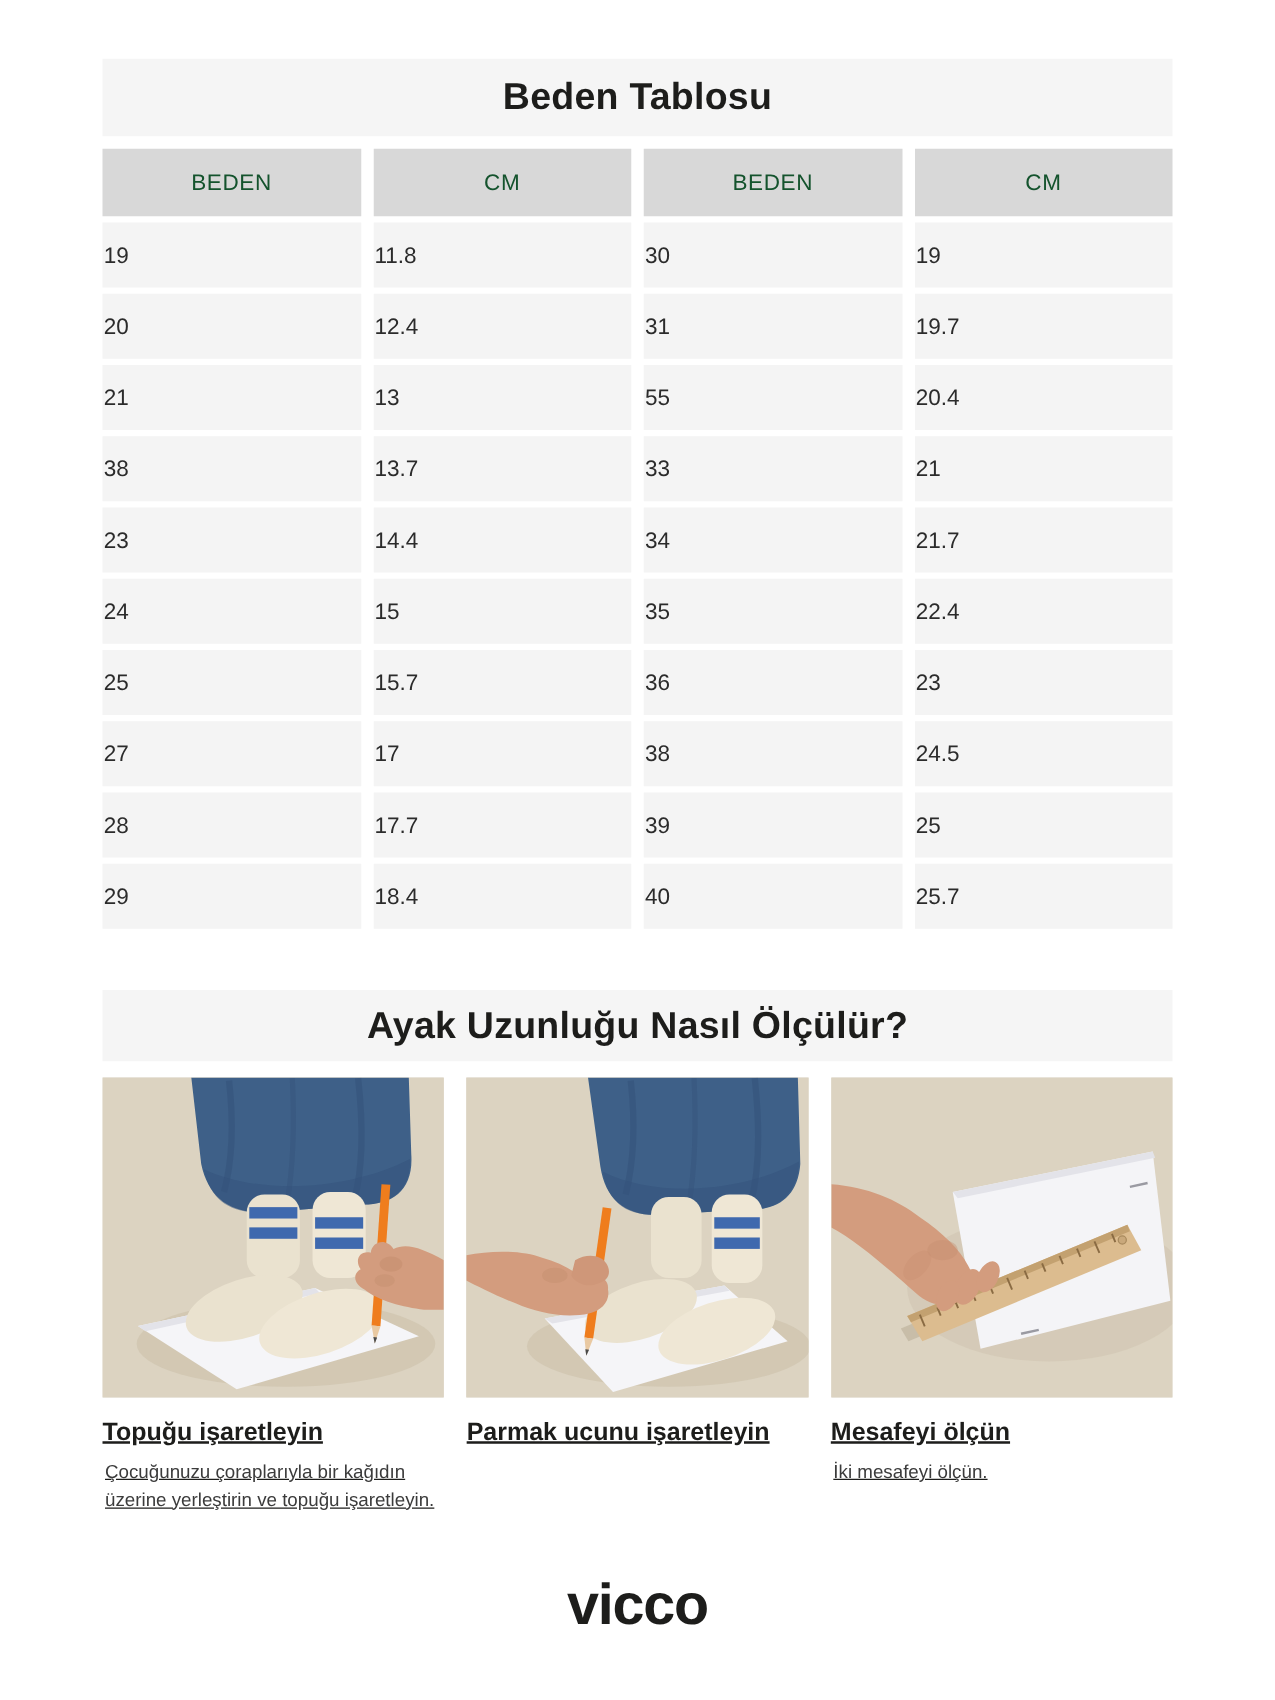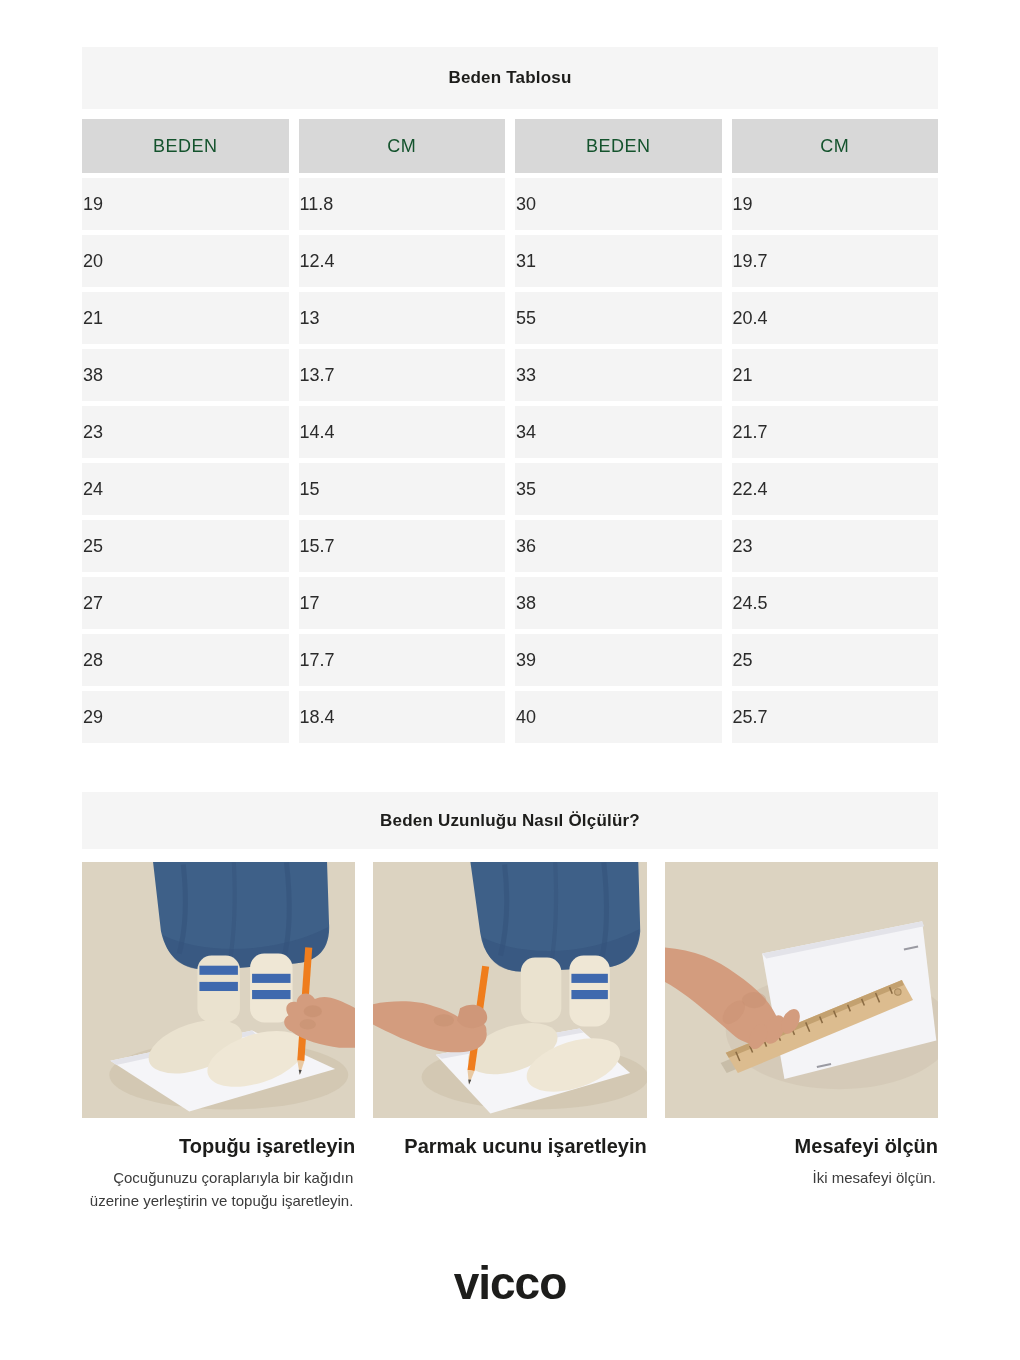--- a/index.html
+++ b/index.html
@@ -14,21 +14,21 @@
   }
   .content{padding:47px 82px 0 82px;}
 
   
   .band{
     background:#f5f5f5;
     height:62px;
     display:flex;align-items:center;justify-content:center;
   }
   .band h2{
-    margin:0;font-size:17px;font-weight:bold;color:#1d1d1b;letter-spacing:.2px;
+    margin:0;font-size:30px;font-weight:bold;color:#1d1d1b;letter-spacing:.2px;
   }
 
   
   table.size-table{
     border-collapse:separate;
     border-spacing:10px 5px;
     width:calc(100% + 20px);
     margin:5px -10px 0 -10px;
     table-layout:fixed;
   }
@@ -43,21 +43,21 @@
     height:50px;
     font-size:18px;font-weight:400;color:#2b2b2b;
     text-align:left;
   }
 
   
   .howto-band{margin-top:44px;height:57px;}
   .steps{
     display:flex;gap:18px;margin-top:13px;
   }
-  .step{flex:1;min-width:0;text-align:right;}
+  .step{flex:1;min-width:0;text-align:left;text-decoration:underline;}
   .step .photo{
     width:100%;height:256px;display:block;
     background:#dcd3c1;overflow:hidden;
   }
   .step .photo svg{display:block;width:100%;height:100%;}
   .step h3{
     margin:17px 0 0 0;font-size:20px;font-weight:bold;color:#1d1d1b;
   }
   .step p{
     margin:9px 2px 0 2px;font-size:15px;line-height:1.5;color:#3b3b3b;
@@ -146,21 +146,21 @@
         <tr>
           <td>29</td>
           <td>18.4</td>
           <td>40</td>
           <td>25.7</td>
         </tr>
       </tbody>
     </table>
 
     <div class="band howto-band">
-      <h2>Beden Uzunluğu Nasıl Ölçülür?</h2>
+      <h2>Ayak Uzunluğu Nasıl Ölçülür?</h2>
     </div>
 
     <div class="steps">
 
       <div class="step">
         <span class="photo">
           <svg viewBox="0 0 270 256" preserveAspectRatio="xMidYMid slice" aria-hidden="true">
             <rect width="270" height="256" fill="#dcd3c1"></rect>
             <ellipse cx="145" cy="212" rx="118" ry="34" fill="#c9bda6" opacity="0.5"></ellipse>
             <g>

